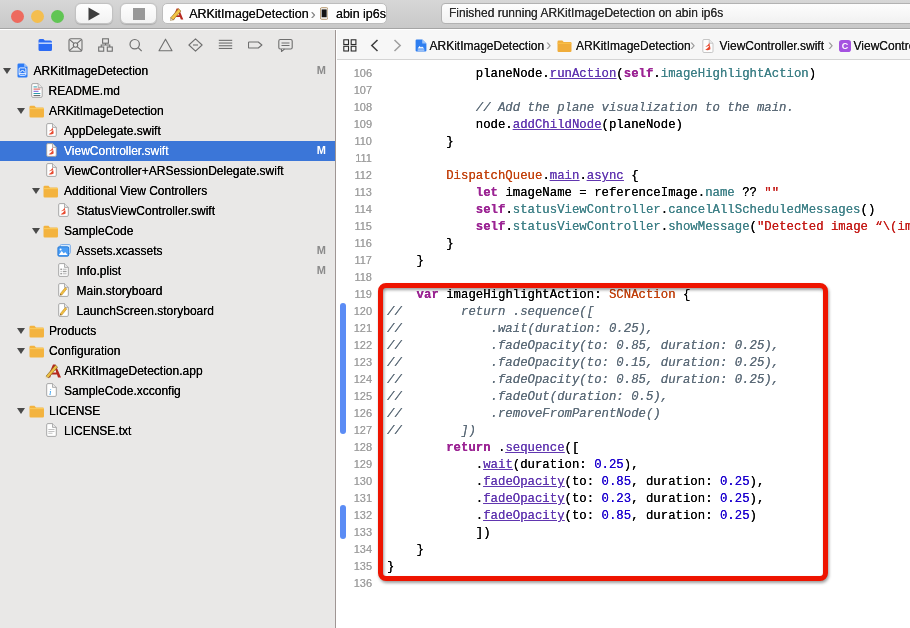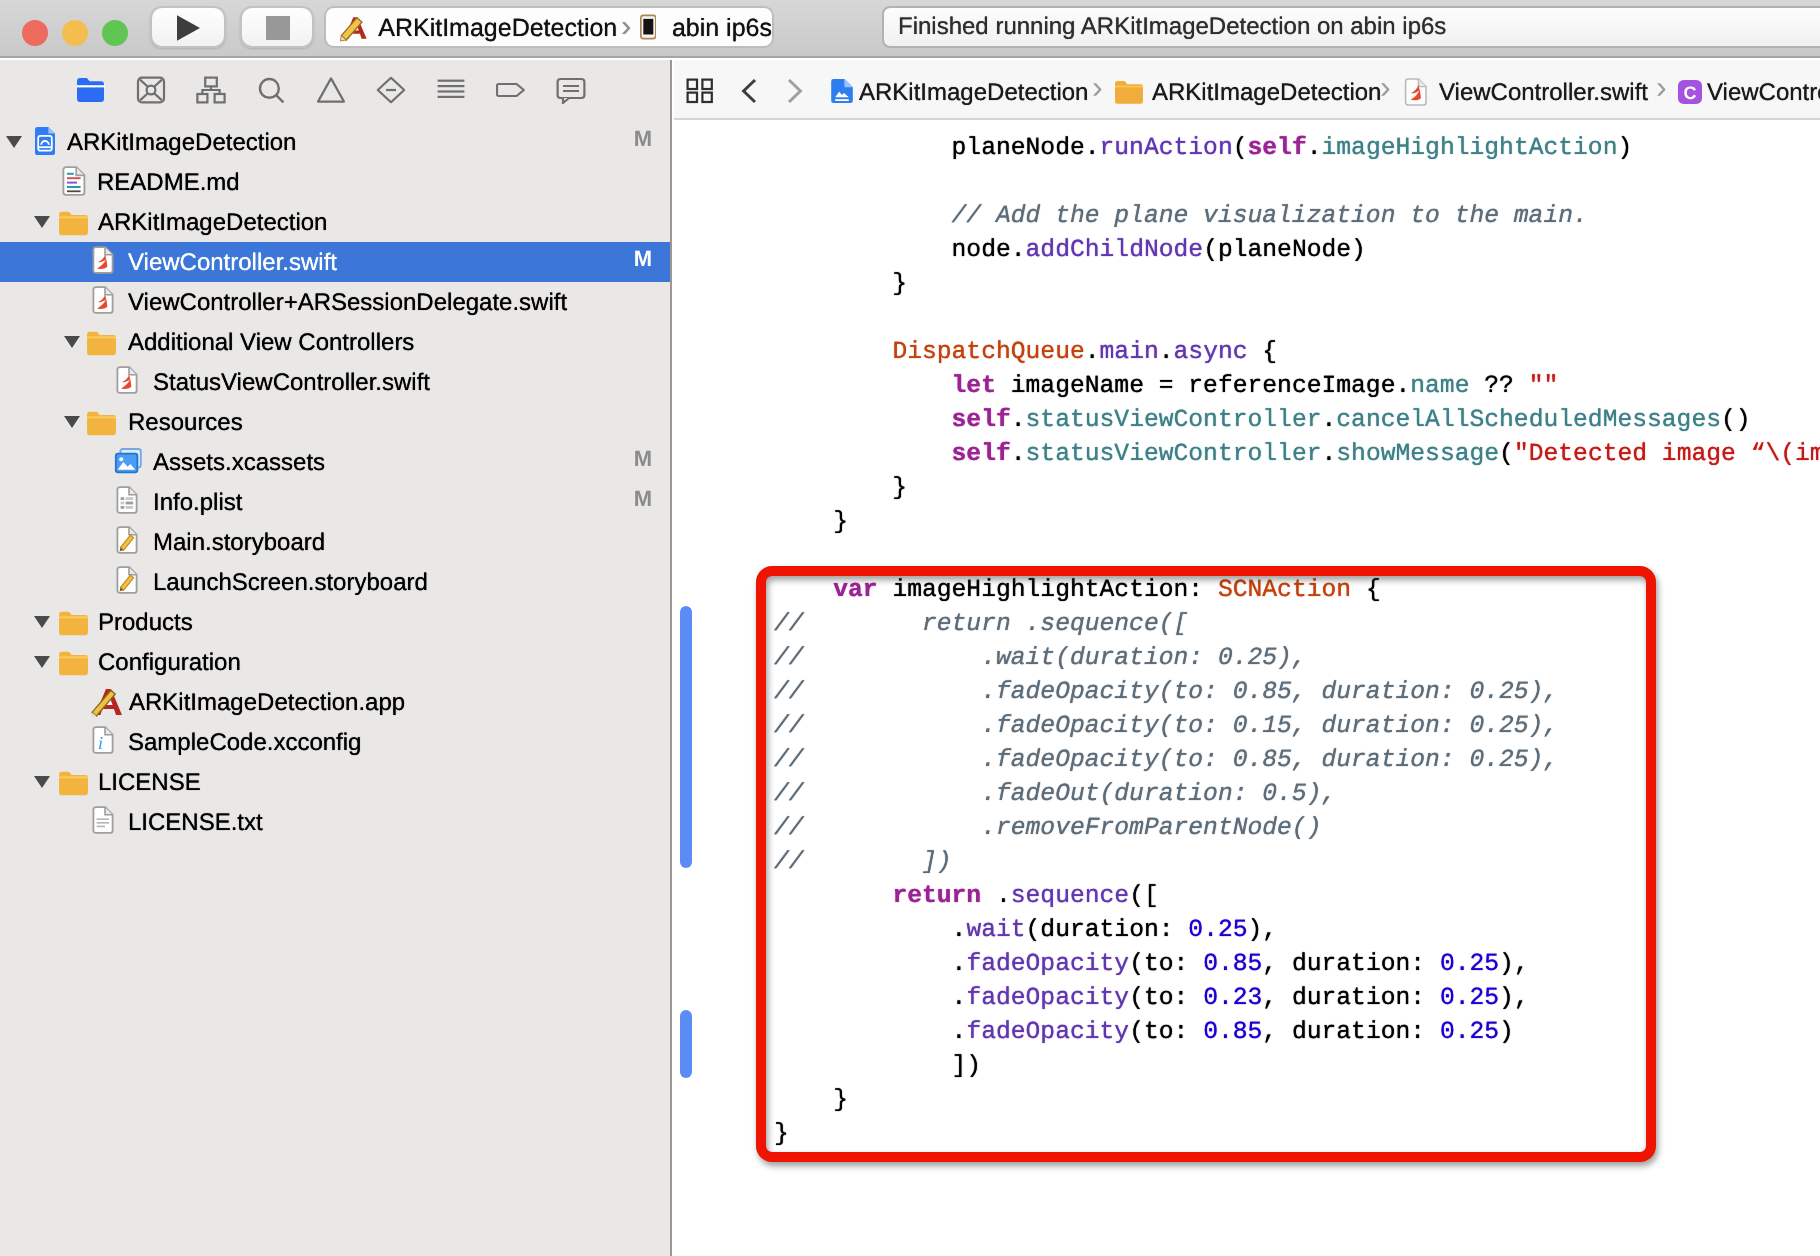--- a/index.html
+++ b/index.html
@@ -40,21 +40,21 @@
   #codearea { position:absolute; left:0; top:31px; width:100%; height:567px; overflow:hidden; }
   #gutternums { position:absolute; left:0; top:3.5px; width:35px; text-align:right;
     font-size:11px; line-height:17px; color:#a0a0a0; text-shadow:0 0 0.4px; font-family:"Liberation Sans",sans-serif; }
   pre.code { position:absolute; left:50px; top:5px; text-shadow:0 0 0.55px; font-family:"Liberation Mono",monospace;
     font-size:12.33px; line-height:17px; color:#000; }
   .kw { color:#9b2393; font-weight:bold; }
   .cm { color:#5d6c79; font-style:italic; }
   .st { color:#c41a16; }
   .nm { color:#1c00cf; }
   .ty { color:#c2410c; }
-  .fn { color:#6136b0; }
+  .fn { color:#6136b0;text-decoration:underline; }
   .pr { color:#3e8087; }
   .cbar { position:absolute; left:3px; width:6px; border-radius:3px; background:#5b8cf5; }
   #redbox { position:absolute; left:41px; top:221.5px; width:450px; height:298px;
     border:5px solid #ee1400; border-radius:8px;
     filter:drop-shadow(1.5px 2px 1.5px rgba(40,40,40,0.45)); }
 </style>
 </head>
 <body>
 <div id="toolbar">
   <div class="tl" style="left:11px; background:#ed6a5e;"></div>
@@ -156,20 +156,28 @@
       <span class="lbl" style="left:48.5px;text-align:right;">README.md</span>
       </div>
     <div class="row">
         <span class="tri" style="left:17px;"></span>
       <svg class="ricon" style="left:29px;top:3.5px;" width="15.5" height="13" viewBox="0 0 15 12">
         <path d="M0.5 1.7 a1.2 1.2 0 0 1 1.2 -1.2 h3.6 l1.4 1.6 h6.6 a1.2 1.2 0 0 1 1.2 1.2 v7.4 a1.2 1.2 0 0 1 -1.2 1.2 h-11.6 a1.2 1.2 0 0 1 -1.2 -1.2 Z" fill="#f3b33f"></path>
         <path d="M0.5 3.7 h14 v-0.9 h-14 Z" fill="#fccf62"></path>
       </svg>
       <span class="lbl" style="left:49px;">ARKitImageDetection</span>
       </div>
+    <div class="row">
+      <svg class="ricon" style="left:45.5px;" width="11" height="14" viewBox="0 0 11 14">
+        <path d="M0.7 1.8 a1.2 1.2 0 0 1 1.2 -1.2 h4.7 l3.7 3.7 v7.9 a1.2 1.2 0 0 1 -1.2 1.2 h-7.2 a1.2 1.2 0 0 1 -1.2 -1.2 Z" fill="#fff" stroke="#9e9e9e" stroke-width="0.9"></path>
+        <path d="M6.5 0.6 v3.8 h3.8" fill="#e8e8e8" stroke="#9e9e9e" stroke-width="0.8"></path>
+        <path d="M2.6 11.2 C4.2 10.4 6.1 8.9 6.9 6.8 C5.6 7.9 4.1 8.3 3 8.1 C4.8 7.2 6.1 5.9 6.5 4.2 C7.1 6.4 7.8 9 7.6 10.5 C6.3 11.5 4.2 11.7 2.6 11.2 Z" fill="#e8492e"></path>
+      </svg>
+      <span class="lbl" style="left:64px;">AppDelegate.swift</span>
+      </div>
     <div class="row sel">
       <svg class="ricon" style="left:45.5px;" width="11" height="14" viewBox="0 0 11 14">
         <path d="M0.7 1.8 a1.2 1.2 0 0 1 1.2 -1.2 h4.7 l3.7 3.7 v7.9 a1.2 1.2 0 0 1 -1.2 1.2 h-7.2 a1.2 1.2 0 0 1 -1.2 -1.2 Z" fill="#fff" stroke="#9e9e9e" stroke-width="0.9"></path>
         <path d="M6.5 0.6 v3.8 h3.8" fill="#e8e8e8" stroke="#9e9e9e" stroke-width="0.8"></path>
         <path d="M2.6 11.2 C4.2 10.4 6.1 8.9 6.9 6.8 C5.6 7.9 4.1 8.3 3 8.1 C4.8 7.2 6.1 5.9 6.5 4.2 C7.1 6.4 7.8 9 7.6 10.5 C6.3 11.5 4.2 11.7 2.6 11.2 Z" fill="#e8492e"></path>
       </svg>
       <span class="lbl" style="left:64px;">ViewController.swift</span>
         <span class="m">M</span>
       </div>
     <div class="row">
@@ -195,21 +203,21 @@
         <path d="M2.6 11.2 C4.2 10.4 6.1 8.9 6.9 6.8 C5.6 7.9 4.1 8.3 3 8.1 C4.8 7.2 6.1 5.9 6.5 4.2 C7.1 6.4 7.8 9 7.6 10.5 C6.3 11.5 4.2 11.7 2.6 11.2 Z" fill="#e8492e"></path>
       </svg>
       <span class="lbl" style="left:76.5px;">StatusViewController.swift</span>
       </div>
     <div class="row">
         <span class="tri" style="left:31.5px;"></span>
       <svg class="ricon" style="left:43px;top:3.5px;" width="15.5" height="13" viewBox="0 0 15 12">
         <path d="M0.5 1.7 a1.2 1.2 0 0 1 1.2 -1.2 h3.6 l1.4 1.6 h6.6 a1.2 1.2 0 0 1 1.2 1.2 v7.4 a1.2 1.2 0 0 1 -1.2 1.2 h-11.6 a1.2 1.2 0 0 1 -1.2 -1.2 Z" fill="#f3b33f"></path>
         <path d="M0.5 3.7 h14 v-0.9 h-14 Z" fill="#fccf62"></path>
       </svg>
-      <span class="lbl" style="left:64px;">Resources</span>
+      <span class="lbl" style="left:64px;">SampleCode</span>
       </div>
     <div class="row">
       <svg class="ricon" style="left:57px;top:3px;" width="14" height="13" viewBox="0 0 14 13">
         <rect x="3.2" y="0.5" width="10.2" height="9.2" rx="1.2" fill="#dcecfc" stroke="#74a8e8" stroke-width="0.9"></rect>
         <rect x="0.9" y="2.8" width="10.8" height="9.4" rx="1.2" fill="#4a9df5" stroke="#2276d2" stroke-width="0.9"></rect>
         <path d="M1.8 10.9 L4.7 7 L6.8 9.4 L8.2 8 L10.6 10.9 Z" fill="#fff"></path>
         <circle cx="3.6" cy="5.6" r="1" fill="#fff"></circle>
       </svg>
       <span class="lbl" style="left:76.5px;">Assets.xcassets</span>
         <span class="m">M</span>
@@ -336,20 +344,21 @@
     <span class="jbsep" style="left:491px;">›</span>
     <svg style="position:absolute;left:501.5px;top:9.5px;" width="12" height="12" viewBox="0 0 12 12">
       <rect x="0" y="0" width="12" height="12" rx="2.8" fill="#a552e0"></rect>
       <text x="6" y="9.3" text-anchor="middle" font-size="9" font-weight="bold" fill="#fff" font-family="Liberation Sans">C</text>
     </svg>
     <span class="jbt" style="left:516.5px;">ViewController</span>
   </div>
   <div id="codearea">
     <div class="cbar" style="top:241.5px; height:131.5px;"></div>
     <div class="cbar" style="top:444px; height:33.5px;"></div>
+    <div id="gutternums">106<br>107<br>108<br>109<br>110<br>111<br>112<br>113<br>114<br>115<br>116<br>117<br>118<br>119<br>120<br>121<br>122<br>123<br>124<br>125<br>126<br>127<br>128<br>129<br>130<br>131<br>132<br>133<br>134<br>135<br>136</div>
     <pre class="code" id="codepre">            planeNode.<span class="fn">runAction</span>(<span class="kw">self</span>.<span class="pr">imageHighlightAction</span>)
 
             <span class="cm">// Add the plane visualization to the main.</span>
             node.<span class="fn">addChildNode</span>(planeNode)
         }
 
         <span class="ty">DispatchQueue</span>.<span class="fn">main</span>.<span class="fn">async</span> {
             <span class="kw">let</span> imageName = referenceImage.<span class="pr">name</span> ?? <span class="st">""</span>
             <span class="kw">self</span>.<span class="pr">statusViewController</span>.<span class="pr">cancelAllScheduledMessages</span>()
             <span class="kw">self</span>.<span class="pr">statusViewController</span>.<span class="pr">showMessage</span>(<span class="st">"Detected image “\(imageName)”"</span>)

